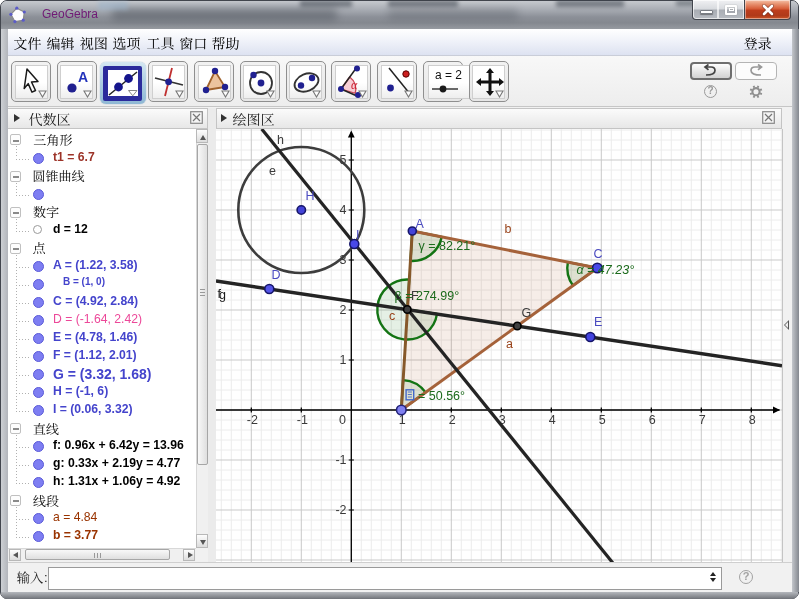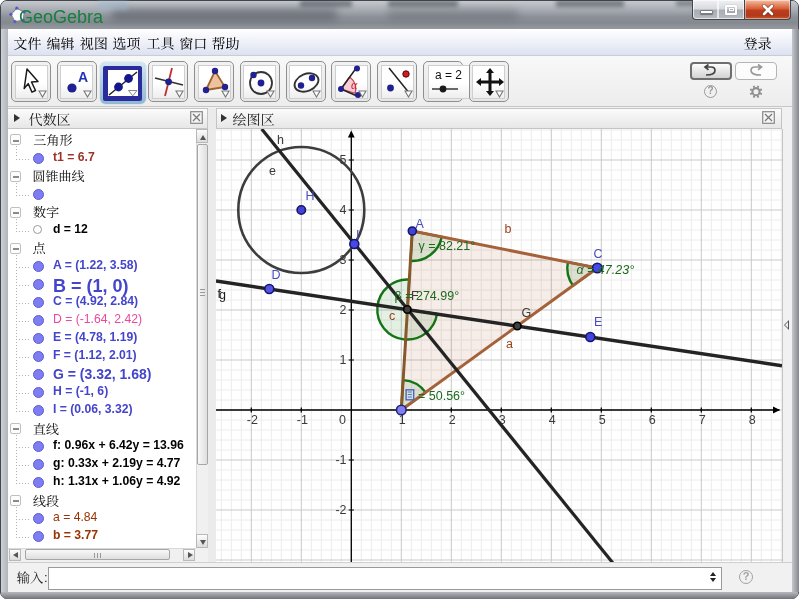--- a/index.html
+++ b/index.html
@@ -20,21 +20,21 @@
 <div class="abs" style="left:676px;top:0px;width:26px;height:6px;background:#333a44;opacity:0.45;filter:blur(2px)"></div>
 
 <svg class="abs" style="left:9px;top:6px" width="18" height="18" viewBox="0 0 18 18">
 <path d="M7.8 2.2 L15.3 6.0 L14.2 14.2 L5.9 15.6 L1.9 8.3 Z" fill="#fdfdfd" stroke="#888" stroke-width="1.1" stroke-linejoin="round"></path>
 <circle cx="7.8" cy="2.2" r="1.6" fill="#5b5bc8"></circle>
     <circle cx="15.3" cy="6.0" r="1.6" fill="#5b5bc8"></circle>
 <circle cx="14.2" cy="14.2" r="1.6" fill="#5b5bc8"></circle>
     <circle cx="5.9" cy="15.6" r="1.6" fill="#5b5bc8"></circle>
 <circle cx="1.9" cy="8.3" r="1.6" fill="#5b5bc8"></circle>
   </svg>
-<div class="abs" style="left:19px;top:7px;font-size:18px;color:#15803d">GeoGebra</div>
+<div class="abs" style="left:42px;top:7px;font-size:12px;color:#701a75">GeoGebra</div>
 
 <div class="abs" style="left:692px;top:0px;width:27px;height:20px;border:1px solid #41454d;border-top:none;border-radius:0 0 0 4px;background:linear-gradient(180deg,#f0f1f3 0%,#d7dade 48%,#a9adb4 52%,#b8bcc2 100%);box-shadow:inset 0 0 0 1px rgba(255,255,255,.65)">
   <div class="abs" style="left:6.5px;top:9.5px;width:13px;height:4px;background:#fff;border:0.5px solid #7a7e85;border-radius:1px;box-shadow:0 1px 1px rgba(0,0,0,.35)"></div>
   </div>
 <div class="abs" style="left:718px;top:0px;width:27px;height:20px;border:1px solid #41454d;border-top:none;border-left:none;background:linear-gradient(180deg,#f0f1f3 0%,#d7dade 48%,#a9adb4 52%,#b8bcc2 100%);box-shadow:inset 0 0 0 1px rgba(255,255,255,.65)">
   <div class="abs" style="left:7px;top:4.5px;width:12px;height:10px;border:2px solid #fff;border-radius:1px;box-shadow:0 0 1px #666,inset 0 0 1px #666"></div>
   <div class="abs" style="left:10.5px;top:8px;width:5px;height:3px;border:1.5px solid #fff;box-shadow:0 0 1px #666,inset 0 0 1px #666"></div>
   </div>
 <div class="abs" style="left:744px;top:0px;width:47px;height:20px;border:1px solid #41454d;border-top:none;border-radius:0 0 4px 0;background:linear-gradient(180deg,#f6c2a8 0%,#e89372 20%,#d75f3a 45%,#bd3d1c 55%,#b03a1a 82%,#cb5526 100%);box-shadow:inset 0 0 0 1px rgba(255,255,255,.45)">
   <svg class="abs" style="left:16px;top:3px" width="14" height="14" viewBox="0 0 14 14">
@@ -275,27 +275,27 @@
 <div style="position:absolute;left:33px;top:225px;width:9px;height:9px;border:1.3px solid #9a9a9a;border-radius:50%;background:#fff"></div>
 <div style="position:absolute;left:53px;top:222px;font-size:12.2px;font-weight:bold;color:#000;white-space:nowrap">d = 12</div>
 <div style="position:absolute;left:10px;top:243px;width:11px;height:11px;border:1px solid #c0c0c0;border-radius:2px;background:#fdfdfd"></div>
 <div style="position:absolute;left:13px;top:248px;width:6px;height:1.5px;background:#8a8a8a"></div>
 <svg class="abs" style="left:33.0px;top:242.3px" width="14" height="14" viewBox="0.59 -11.34 14.27 14.37">
         <path d="M2.484 -2.187C2.484 -1.0395 1.728 -0.216 0.9855 0.081C0.702 0.2295 0.4995 0.4995 0.621 0.783C0.7695 1.107 1.269 1.0935 1.674 0.864C2.3355 0.513 3.132 -0.4455 2.727 -2.187ZM4.8465 -2.133 4.671 -2.079C4.914 -1.3365 5.1165 -0.2295 5.0085 0.648C5.7645 1.5255 6.8445 -0.3105 4.8465 -2.133ZM7.29 -2.187 7.1145 -2.0925C7.668 -1.377 8.3295 -0.216 8.4375 0.675C9.3555 1.431 10.152 -0.6075 7.29 -2.187ZM9.9765 -2.2275 9.828 -2.106C10.7055 -1.377 11.799 -0.108 12.0555 0.9045C13.1085 1.6065 13.716 -0.7695 9.9765 -2.2275ZM2.6189999999999998 -6.9254999999999995V-2.511H2.754C3.1185 -2.511 3.4965 -2.7135 3.4965 -2.808V-3.321H10.017V-2.6055H10.152C10.449 -2.6055 10.8945 -2.808 10.908 -2.9025V-6.3585C11.177999999999999 -6.4125 11.3805 -6.5205 11.475 -6.6285L10.368 -7.479L9.882 -6.9254999999999995H7.0065V-8.856H11.974499999999999C12.15 -8.856 12.285 -8.9235 12.3255 -9.072C11.8665 -9.504 11.124 -10.098 11.124 -10.098L10.475999999999999 -9.261H7.0065V-10.8135C7.3709999999999996 -10.8675 7.506 -11.016 7.5329999999999995 -11.205L6.102 -11.34V-6.9254999999999995H3.5775L2.6189999999999998 -7.3709999999999996ZM3.4965 -3.726V-6.534H10.017V-3.726Z" fill="#111"></path>
       </svg>
 <div style="position:absolute;left:33px;top:261px;width:11px;height:11px;border-radius:50%;background:#7e7ef2;border:1px solid #5a5ad8;box-sizing:border-box"></div>
 <div style="position:absolute;left:53px;top:258px;font-size:12.2px;font-weight:bold;color:#4444cc;white-space:nowrap">A = (1.22, 3.58)</div>
 <div style="position:absolute;left:33px;top:279px;width:11px;height:11px;border-radius:50%;background:#7e7ef2;border:1px solid #5a5ad8;box-sizing:border-box"></div>
-<div style="position:absolute;left:53px;top:276px;font-size:18px;font-weight:bold;color:#4444cc;white-space:nowrap">B = (1, 0)</div>
+<div style="position:absolute;left:63px;top:276px;font-size:10px;font-weight:bold;color:#4444cc;white-space:nowrap">B = (1, 0)</div>
 <div style="position:absolute;left:33px;top:297px;width:11px;height:11px;border-radius:50%;background:#7e7ef2;border:1px solid #5a5ad8;box-sizing:border-box"></div>
 <div style="position:absolute;left:53px;top:294px;font-size:12.2px;font-weight:bold;color:#4444cc;white-space:nowrap">C = (4.92, 2.84)</div>
 <div style="position:absolute;left:33px;top:315px;width:11px;height:11px;border-radius:50%;background:#7e7ef2;border:1px solid #5a5ad8;box-sizing:border-box"></div>
 <div style="position:absolute;left:53px;top:312px;font-size:12.2px;font-weight:normal;color:#ec4899;white-space:nowrap">D = (-1.64, 2.42)</div>
 <div style="position:absolute;left:33px;top:333px;width:11px;height:11px;border-radius:50%;background:#7e7ef2;border:1px solid #5a5ad8;box-sizing:border-box"></div>
-<div style="position:absolute;left:53px;top:330px;font-size:12.2px;font-weight:bold;color:#4444cc;white-space:nowrap">E = (4.78, 1.19)</div>
+<div style="position:absolute;left:53px;top:330px;font-size:12.2px;font-weight:bold;color:#4444cc;white-space:nowrap">E = (4.78, 1.46)</div>
 <div style="position:absolute;left:33px;top:351px;width:11px;height:11px;border-radius:50%;background:#7e7ef2;border:1px solid #5a5ad8;box-sizing:border-box"></div>
 <div style="position:absolute;left:53px;top:348px;font-size:12.2px;font-weight:bold;color:#4444cc;white-space:nowrap">F = (1.12, 2.01)</div>
 <div style="position:absolute;left:33px;top:369px;width:11px;height:11px;border-radius:50%;background:#7e7ef2;border:1px solid #5a5ad8;box-sizing:border-box"></div>
 <div style="position:absolute;left:53px;top:366px;font-size:14px;font-weight:bold;color:#4444cc;white-space:nowrap">G = (3.32, 1.68)</div>
 <div style="position:absolute;left:33px;top:387px;width:11px;height:11px;border-radius:50%;background:#7e7ef2;border:1px solid #5a5ad8;box-sizing:border-box"></div>
 <div style="position:absolute;left:53px;top:384px;font-size:12.2px;font-weight:bold;color:#4444cc;white-space:nowrap">H = (-1, 6)</div>
 <div style="position:absolute;left:33px;top:405px;width:11px;height:11px;border-radius:50%;background:#7e7ef2;border:1px solid #5a5ad8;box-sizing:border-box"></div>
 <div style="position:absolute;left:53px;top:402px;font-size:12.2px;font-weight:bold;color:#4444cc;white-space:nowrap">I = (0.06, 3.32)</div>
 <div style="position:absolute;left:10px;top:423px;width:11px;height:11px;border:1px solid #c0c0c0;border-radius:2px;background:#fdfdfd"></div>
 <div style="position:absolute;left:13px;top:428px;width:6px;height:1.5px;background:#8a8a8a"></div>

